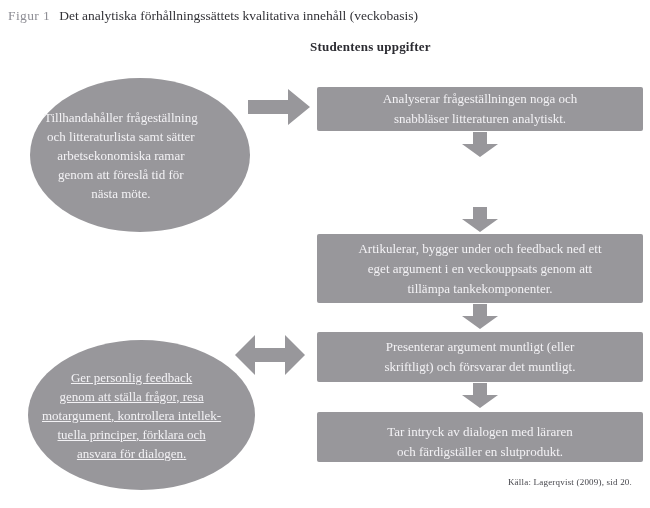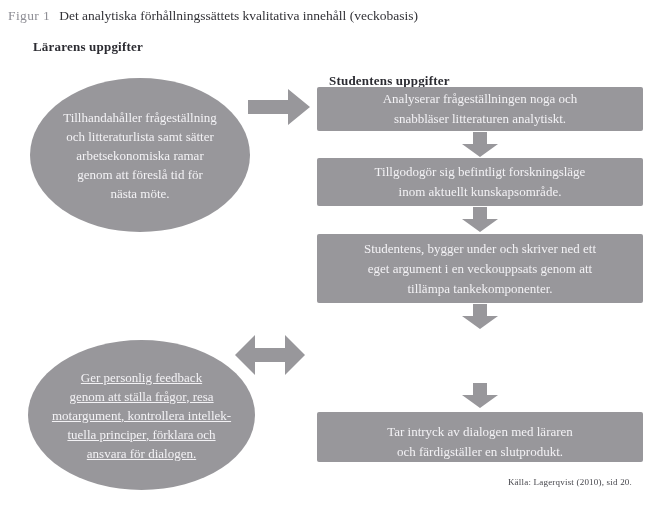--- a/index.html
+++ b/index.html
@@ -26,26 +26,26 @@
   }
   .fig-label{color:var(--label-gray);margin-right:9px;letter-spacing:.4px;}
   .fig-heading{color:var(--title-dark);}
 
   .col-header{
     position:absolute;top:39px;
     font-size:13px;font-weight:bold;color:var(--header-dark);
     letter-spacing:.2px;white-space:nowrap;
   }
   .col-header.teacher{left:33px;}
-  .col-header.student{left:329px;margin-top:34px;}
+  .col-header.student{left:310px;}
 
   .ellipse{
     position:absolute;border-radius:50%;
     background:var(--shape-gray);
-    display:flex;align-items:center;justify-content:center;
+    display:flex;align-items:center;
     color:var(--shape-text);text-align:center;
     font-size:13px;line-height:19px;
   }
   .ellipse span{white-space:pre-line;display:block;padding:0 14px;}
   .e1{left:30px;top:78px;width:220px;height:154px;}
   .e2{left:28px;top:340px;width:227px;height:150px;text-decoration:underline;}
 
   .task-box{
     position:absolute;left:317px;width:326px;
     background:var(--shape-gray);border-radius:2px;
@@ -77,21 +77,20 @@
 </style>
 </head>
 <body>
 
 <div class="stage">
 
   <div class="fig-title">
     <span class="fig-label">Figur 1</span><span class="fig-heading">Det analytiska förhållningssättets kvalitativa innehåll (veckobasis)</span>
   </div>
 
-  <div class="col-header teacher">Lärarens uppgifter</div>
   <div class="col-header student">Studentens uppgifter</div>
 
   <div class="ellipse e1">
     <span>Tillhandahåller frågeställning
 och litteraturlista samt sätter
 arbetsekonomiska ramar
 genom att föreslå tid för
 nästa möte.</span>
   </div>
 
@@ -113,44 +112,44 @@
 
   <div class="task-box b1">
     <span>Analyserar frågeställningen noga och
 snabbläser litteraturen analytiskt.</span>
   </div>
 
   <svg class="arrow arrow-down-1" width="36" height="25" viewBox="0 0 36 25">
     <polygon points="11,0 25,0 25,12 36,12 18,25 0,12 11,12"></polygon>
   </svg>
 
-  <div class="task-box b2">
-    <span>Tillgodogör sig befintligt forskningsläge
-inom aktuellt kunskapsområde.</span>
-  </div>
 
   <svg class="arrow arrow-down-2" width="36" height="25" viewBox="0 0 36 25">
     <polygon points="11,0 25,0 25,12 36,12 18,25 0,12 11,12"></polygon>
   </svg>
 
   <div class="task-box b3">
-    <span>Studentens, bygger under och skriver ned ett
+    <span>Artikulerar, bygger under och feedback ned ett
 eget argument i en veckouppsats genom att
 tillämpa tankekomponenter.</span>
   </div>
 
   <svg class="arrow arrow-down-3" width="36" height="25" viewBox="0 0 36 25">
     <polygon points="11,0 25,0 25,12 36,12 18,25 0,12 11,12"></polygon>
   </svg>
 
+  <div class="task-box b4">
+    <span>Presenterar argument muntligt (eller
+skriftligt) och försvarar det muntligt.</span>
+  </div>
 
   <svg class="arrow arrow-down-4" width="36" height="25" viewBox="0 0 36 25">
     <polygon points="11,0 25,0 25,12 36,12 18,25 0,12 11,12"></polygon>
   </svg>
 
   <div class="task-box b5">
     <span>Tar intryck av dialogen med läraren
 och färdigställer en slutprodukt.</span>
   </div>
 
-  <div class="source">Källa: Lagerqvist (2010), sid 20.</div>
+  <div class="source">Källa: Lagerqvist (2009), sid 20.</div>
 
 </div>
 
 </body></html>

